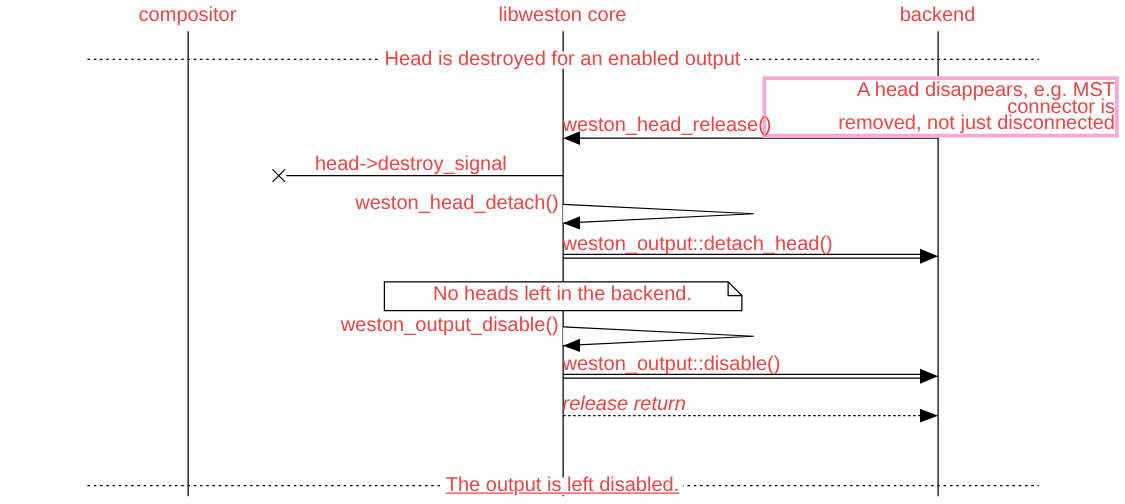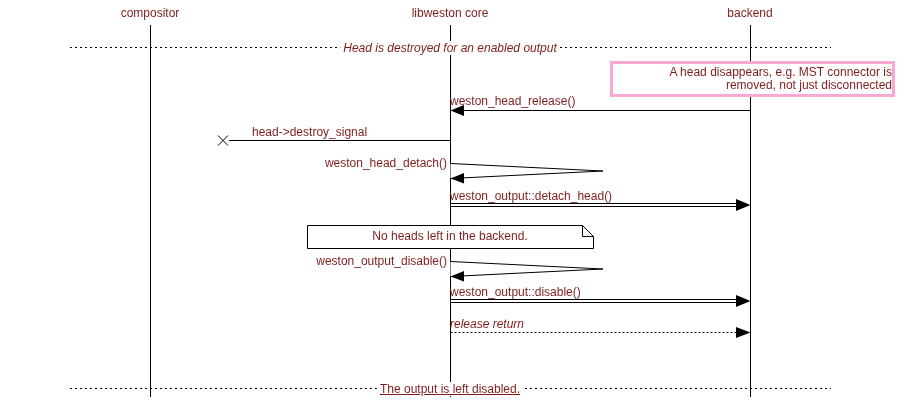--- a/index.html
+++ b/index.html
@@ -1,21 +1,21 @@
 <!DOCTYPE html>
 <html><head>
 <meta charset="utf-8">
 <style>
   html,body{margin:0;padding:0;background:#fff;}
   #diagram{
     position:relative;
     width:900px;height:403px;
     background:#fff;
     font-family:"Liberation Sans","DejaVu Sans",sans-serif;
-    font-size:12px;color:#7f1d1d;
+    font-size:16px;color:#ef4444;
     overflow:hidden;
   }
   #canvas{position:absolute;left:0;top:0;}
   .lbl{position:absolute;white-space:nowrap;line-height:14px;}
   .center{transform:translateX(-50%);}
   .ll-label{top:6px;}
   .divider-label{background:#fff;padding:0 3px;}
   .msg-center{left:450px;width:301px;}
   .self-label{left:147px;width:300px;text-align:right;}
   .box-note{
@@ -92,21 +92,21 @@
     <g>
       <line x1="450.5" y1="332.5" x2="737" y2="332.5" stroke="#000" stroke-width="1" stroke-dasharray="2,2"></line>
       <polygon points="750.5,332.5 736,327 736,338" fill="#000"></polygon>
     </g>
   </svg>
 
   <div class="lbl ll-label center" style="left:150px;">compositor</div>
   <div class="lbl ll-label center" style="left:450px;">libweston core</div>
   <div class="lbl ll-label center" style="left:750px;">backend</div>
 
-  <div class="lbl divider-label center" style="left:450px;top:41px;font-style:italic;">Head is destroyed for an enabled output</div>
+  <div class="lbl divider-label center" style="left:450px;top:41px;">Head is destroyed for an enabled output</div>
   <div class="lbl divider-label center" style="left:450px;top:382px;text-decoration:underline;">The output is left disabled.</div>
 
   <div class="box-note" id="note-head-disappears">
     <span>A head disappears, e.g. MST connector is</span>
     <span>removed, not just disconnected</span>
   </div>
 
   <div class="lbl msg-center" style="top:94px;">weston_head_release()</div>
 
   <div class="lbl" style="left:232px;top:125px;margin-left:20px;">head-&gt;destroy_signal</div>

